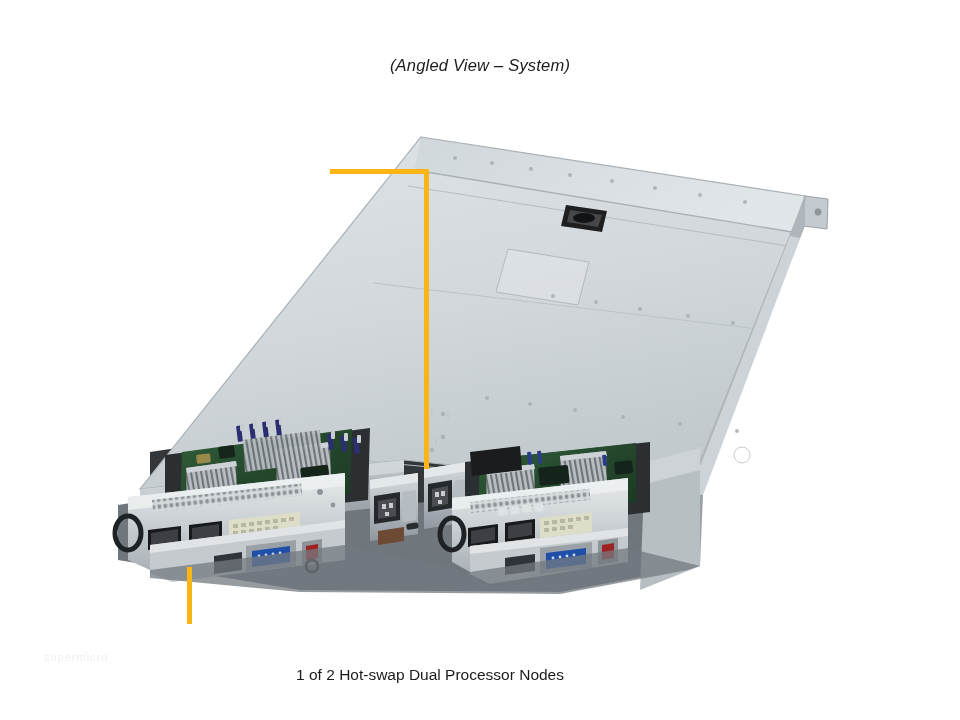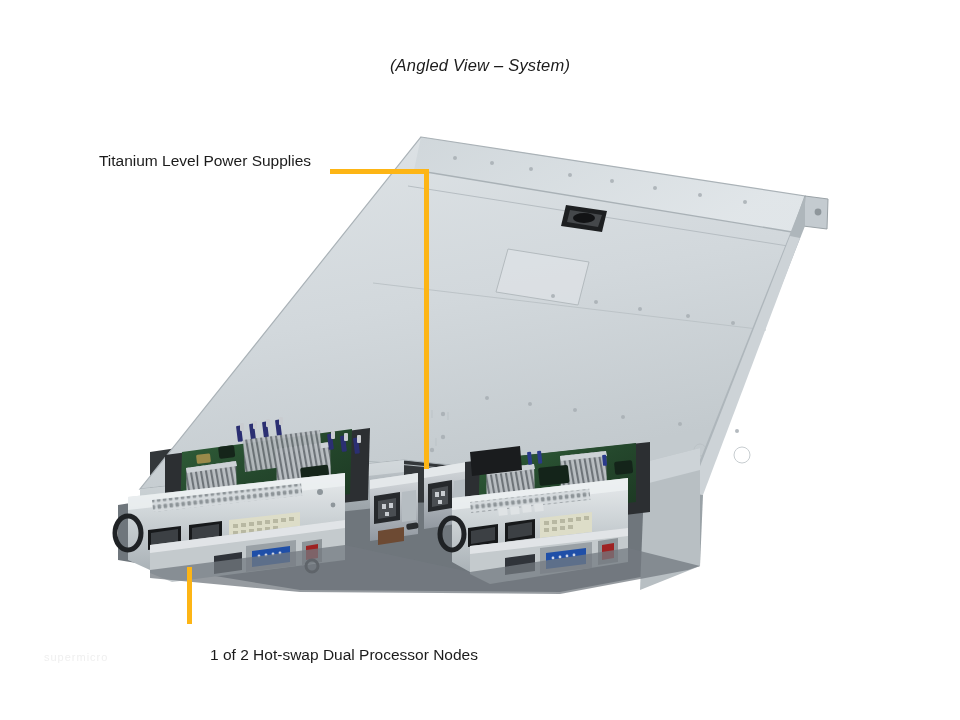--- a/index.html
+++ b/index.html
@@ -39,23 +39,23 @@
     white-space: nowrap;
   }
   .callout-psu {
     left: 80px;
     top: 150px;
     width: 250px;
     text-align: center;
   }
   .callout-node {
     left: 60px;
-    top: 644px;
+    top: 664px;
     width: 440px;
-    text-align: center;
+    text-align: right;
     padding-left: 64px;
   }
   .leader {
     position: absolute;
     background: #fdb515;
   }
   .leader-psu-h {
     left: 330px;
     top: 169px;
     width: 99px;
@@ -436,21 +436,20 @@
         <rect x="522" y="505" width="9" height="8" rx="1" transform="rotate(-6 522 505)"></rect>
         <rect x="534" y="504" width="9" height="8" rx="1" transform="rotate(-6 534 504)"></rect>
       </g>
     </g>
 
     <path d="M150,570 L345,545 L470,572 L628,548 L700,566 L688,570 L560,594 L300,592 L150,578 Z" fill="#737a80" opacity="0.75"></path>
 
   </svg>
 
   <div class="callout callout-psu">
-    <div>Titanium Level Power Supplies</div>
   </div>
   <div class="leader leader-psu-h"></div>
   <div class="leader leader-psu-v"></div>
 
   <div class="leader leader-node-v"></div>
   <div class="callout callout-node">
     <div>1 of 2 Hot-swap  Dual Processor Nodes</div>
   </div>
 
   <div class="watermark">supermicro</div>

